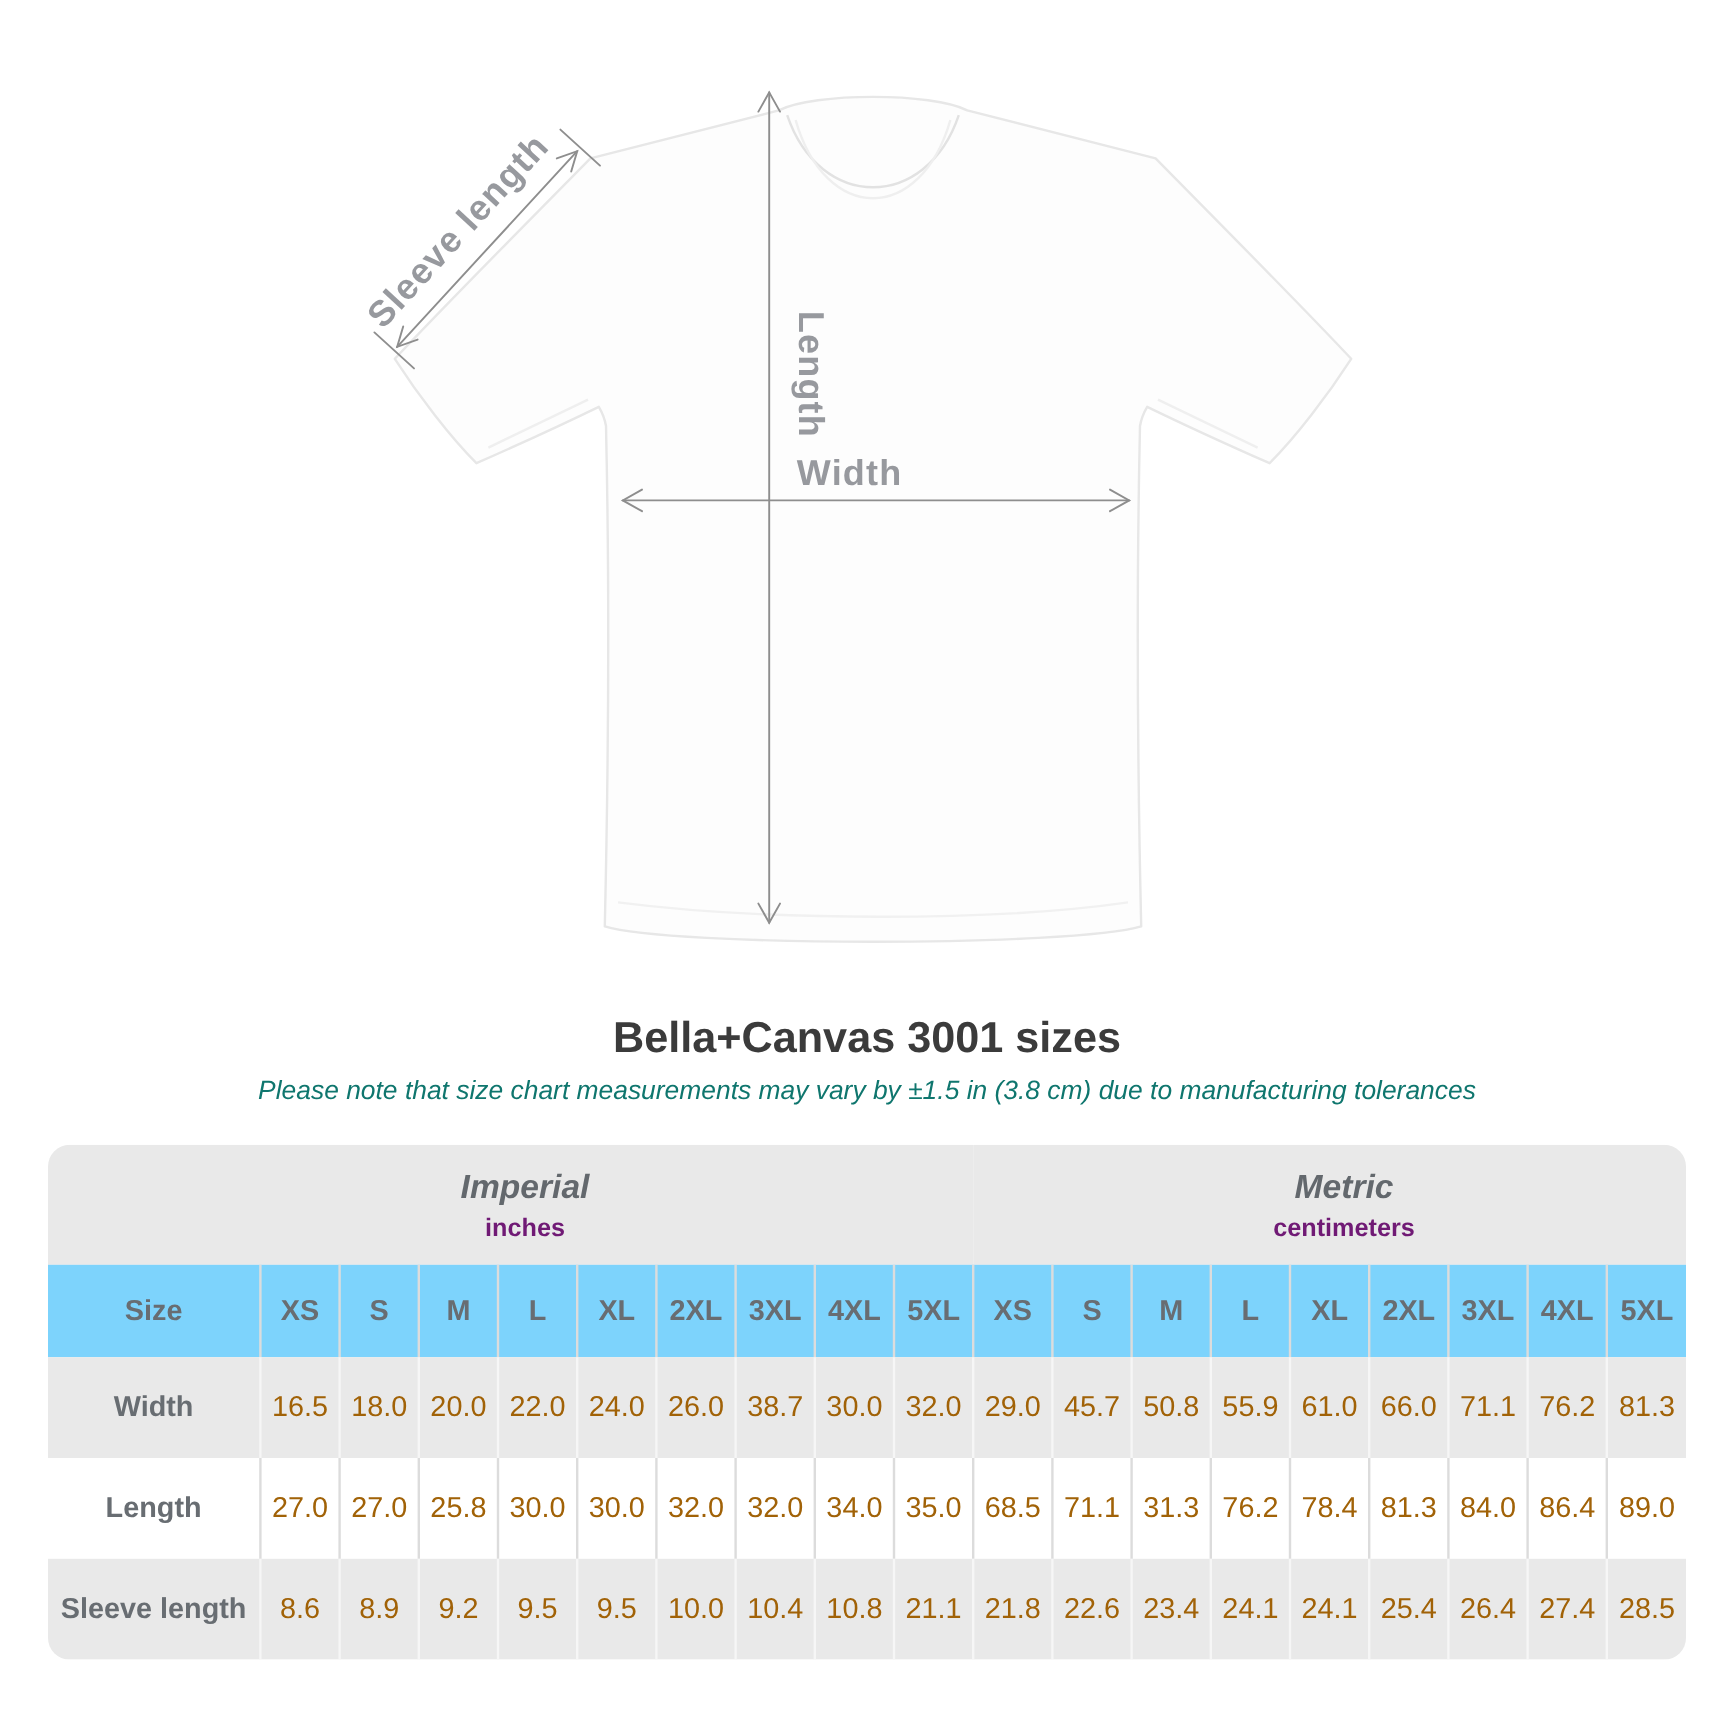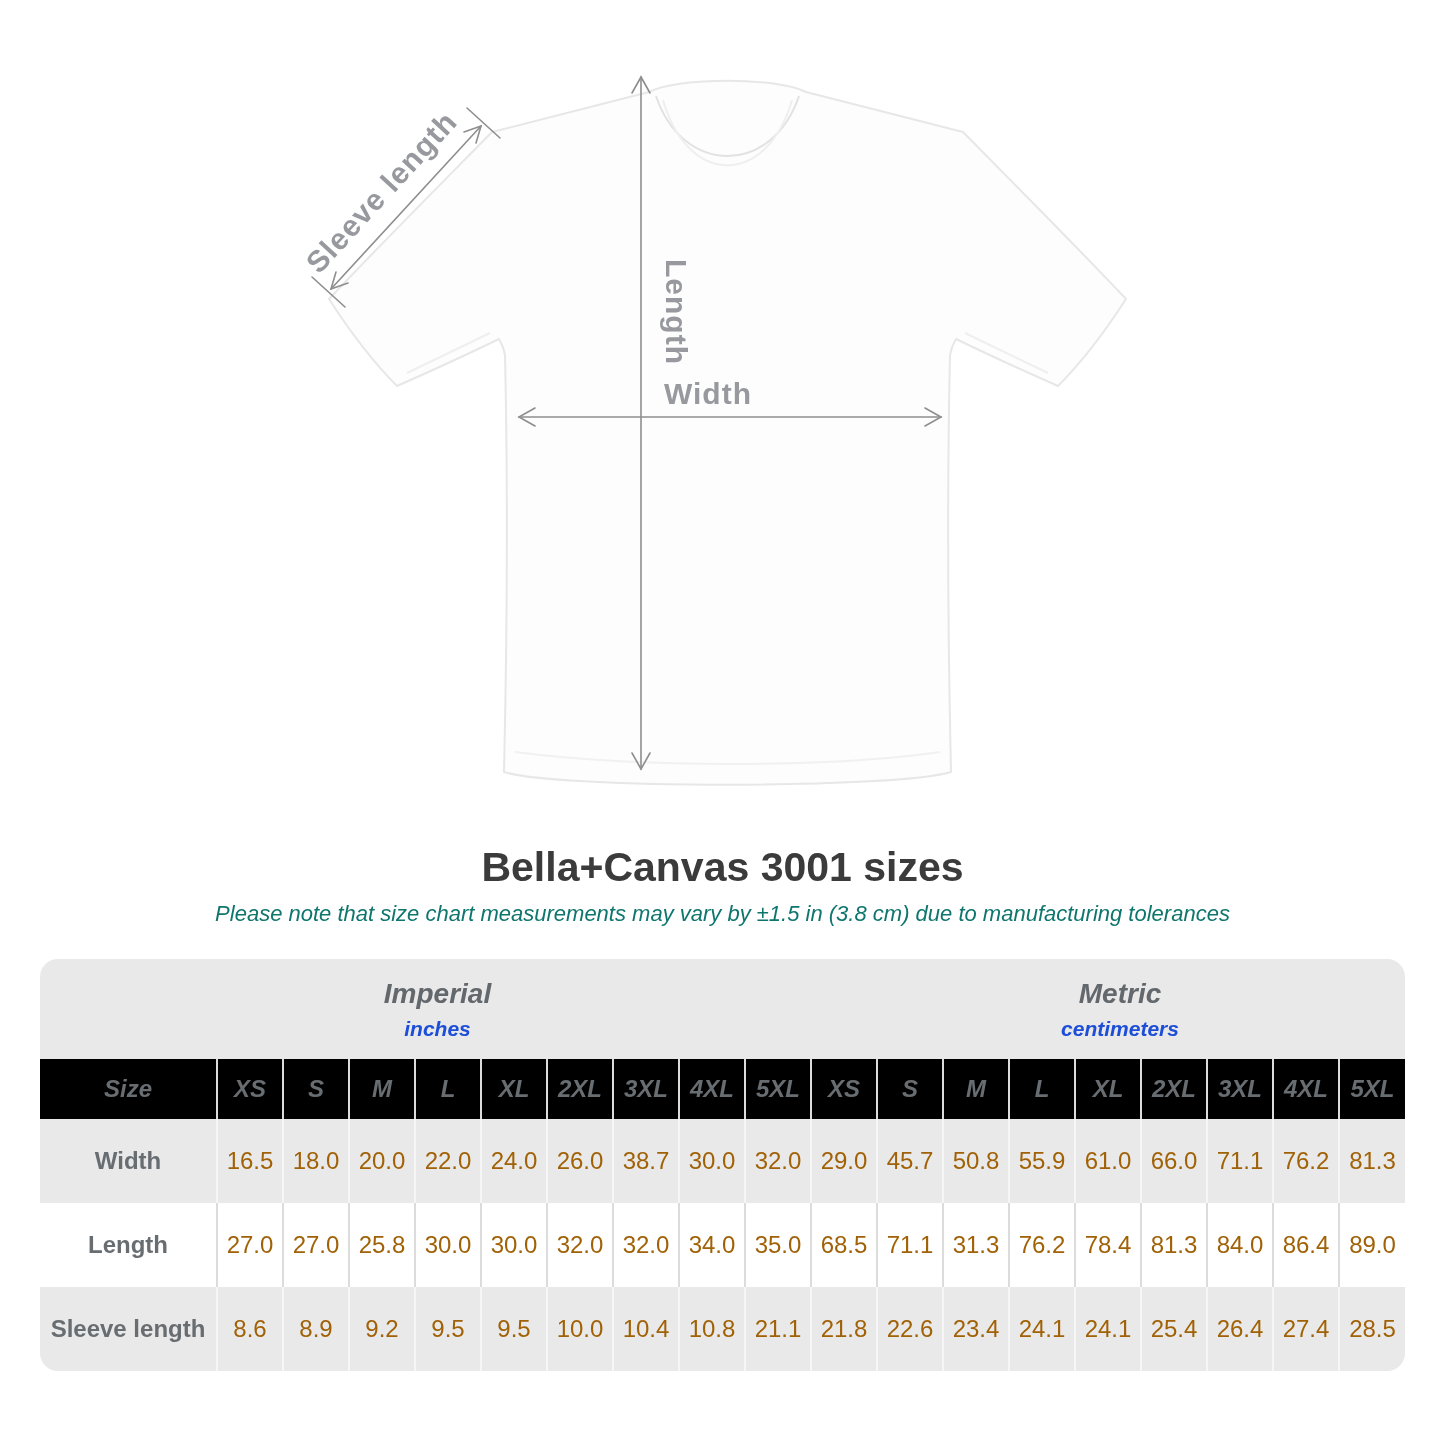--- a/index.html
+++ b/index.html
@@ -18,21 +18,21 @@
     font-family:"Liberation Sans", sans-serif;
     font-weight:bold;
     font-size:30px;
     fill:#97999e;
     letter-spacing:1px;
   }
 
   
   .title {
     text-align:center;
-    font-size:41px;
+    font-size:36px;
     font-weight:bold;
     color:#3b3b3b;
     margin:16px 0 10px 0;
   }
   .subtitle {
     text-align:center;
     font-style:italic;
     font-size:22px;
     color:#0f766e;
     margin:0 0 32px 0;
@@ -49,23 +49,23 @@
     border-collapse:collapse;
     table-layout:fixed;
   }
   col.label-col { width:177px; }
 
   th, td { text-align:center; vertical-align:middle; padding:0; }
 
   tr.group-row { height:100px; }
   tr.group-row th { background:#e9e9e9;padding-left:24px; }
   .group-label { font-size:28px; font-weight:bold; font-style:italic; color:#63686d; }
-  .group-sub   { font-size:21px; font-style:italic; color:#1d4ed8; margin-top:7px; }
-
-  tr.size-row { height:60px; background:#000000;font-style:italic; }
+  .group-sub   { font-size:21px; color:#701a75; margin-top:7px; }
+
+  tr.size-row { height:77px; background:#7dd3fc; }
   tr.size-row th { font-size:24px; font-weight:bold; color:#686d72; }
 
   tr.row-gray  { height:84px; background:#e9e9e9; }
   tr.row-white { height:84px; background:#ffffff; }
 
   th.row-label { font-size:24px; font-weight:bold; color:#686d72; }
   td.value { font-size:24px; color:#a16207; }
 
   .sep-dark  { border-left:2px solid #dcdcdc; }
   .sep-light { border-left:2px solid #f6f6f6; }

